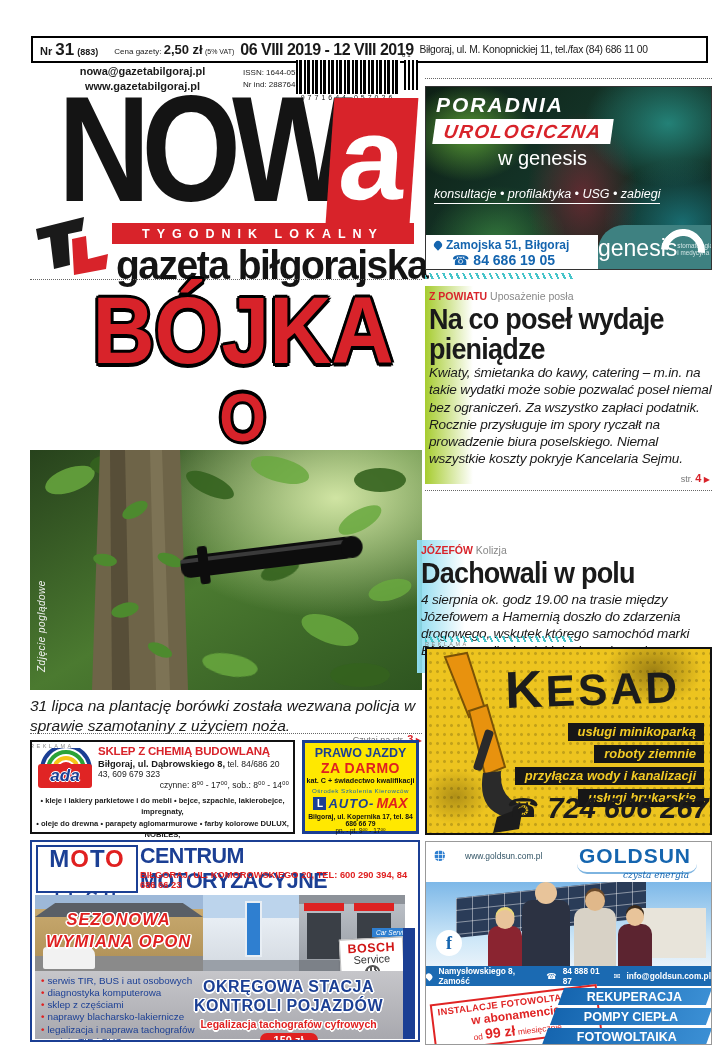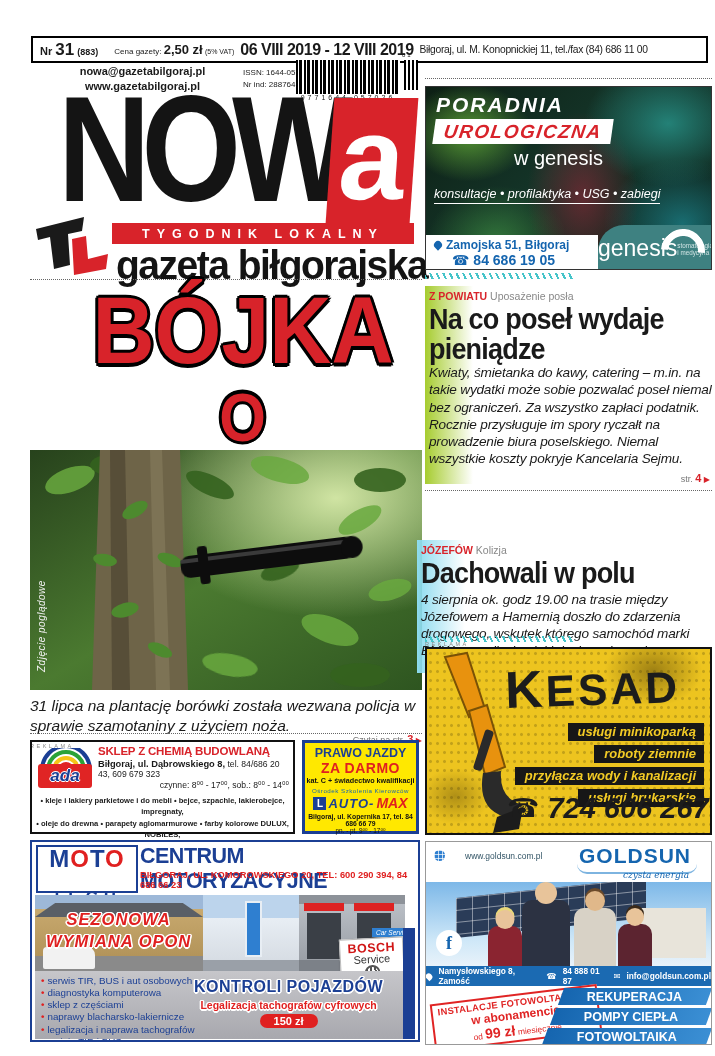--- a/index.html
+++ b/index.html
@@ -70,21 +70,21 @@
     background:
       radial-gradient(90px 70px at 15% 25%,rgba(110,190,60,.75),rgba(0,0,0,0) 70%),
       radial-gradient(120px 90px at 85% 20%,rgba(40,150,140,.8),rgba(0,0,0,0) 70%),
       radial-gradient(80px 120px at 55% 60%,rgba(160,40,60,.55),rgba(0,0,0,0) 70%),
       radial-gradient(100px 80px at 25% 85%,rgba(70,160,70,.6),rgba(0,0,0,0) 70%),
       radial-gradient(110px 90px at 90% 75%,rgba(30,140,150,.7),rgba(0,0,0,0) 72%),
       linear-gradient(135deg,#0d1f14,#143428 45%,#0b1a12);}
   .gen-t1{left:10px;top:6px;color:#fff;font-size:21px;font-weight:bold;font-style:italic;letter-spacing:2px;}
   .gen-t2box{left:8px;top:32px;width:178px;height:25px;background:#fff;transform:skewX(-8deg);display:flex;align-items:center;justify-content:center;}
   .gen-t2box span{color:#d8232a;font-size:19px;font-weight:bold;font-style:italic;letter-spacing:1.5px;}
-  .gen-t3{left:88px;top:60px;color:#fff;font-size:20px;}
+  .gen-t3{left:72px;top:60px;color:#fff;font-size:20px;}
   .gen-serv{left:8px;top:100px;color:#fff;font-size:12.5px;font-style:italic;border-bottom:1px solid #fff;padding-bottom:2px;}
   .gen-contact{left:0;top:148px;width:172px;height:36px;background:#fff;display:flex;flex-direction:column;justify-content:center;padding-left:8px;box-sizing:border-box;}
   .gen-addr{color:#1565af;font-size:12px;font-weight:bold;display:flex;align-items:center;gap:4px;}
   .gen-phone{color:#1565af;font-size:14px;font-weight:bold;padding-left:18px;}
   .pin{display:inline-block;width:8px;height:8px;background:#1565af;border-radius:50% 50% 50% 0;transform:rotate(-45deg);}
   .gen-brandbox{left:172px;top:138px;width:115px;height:46px;background:#3e8181;border-radius:26px 0 0 0;
      display:flex;flex-direction:row;align-items:center;justify-content:center;}
   .gen-brand{color:#fff;font-size:23px;line-height:1;}
   .gen-brand-sub{color:#cfe3e3;font-size:6.3px;margin-top:1px;}
   .gen-g{position:absolute;right:8px;top:4px;width:30px;height:30px;border:7px solid #fff;border-radius:50%;
@@ -371,20 +371,21 @@
     <div class="moto-bottom">
       <div class="moto-bullets">
         <div><b>•</b><span>serwis TIR, BUS i aut osobowych</span></div>
         <div><b>•</b><span>diagnostyka komputerowa</span></div>
         <div><b>•</b><span>sklep z częściami</span></div>
         <div><b>•</b><span>naprawy blacharsko-lakiernicze</span></div>
         <div><b>•</b><span>legalizacja i naprawa tachografów</span></div>
         <div><b>•</b><span>myjnia TIR i BUS</span></div>
       </div>
       <div class="station">
+        <div class="st1 outl-w">OKRĘGOWA STACJA</div>
         <div class="st1 outl-w">KONTROLI POJAZDÓW</div>
         <div class="st2 outl-w">Legalizacja tachografów cyfrowych</div>
         <div><span class="st3">150 zł</span></div>
       </div>
     </div>
     <div class="moto-rightbar"></div>
   </div>
 
   <div class="abs dotted" style="left:425px;top:78px;width:287px;">
     <span class="reklama">REKLAMA</span>

